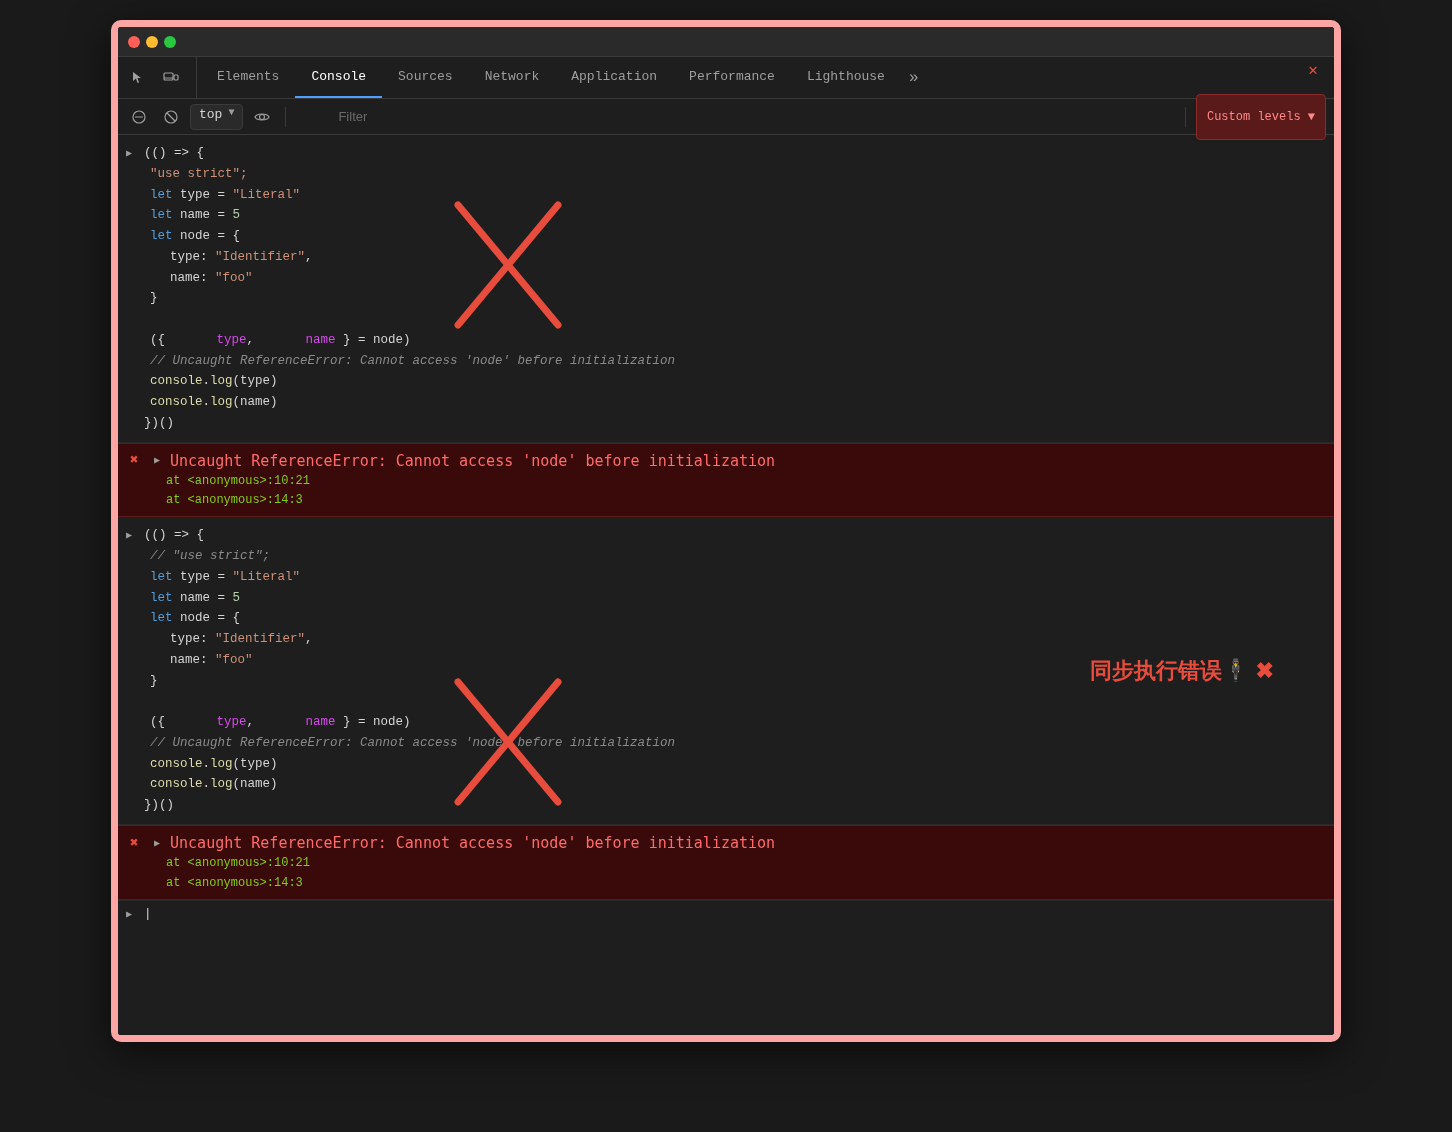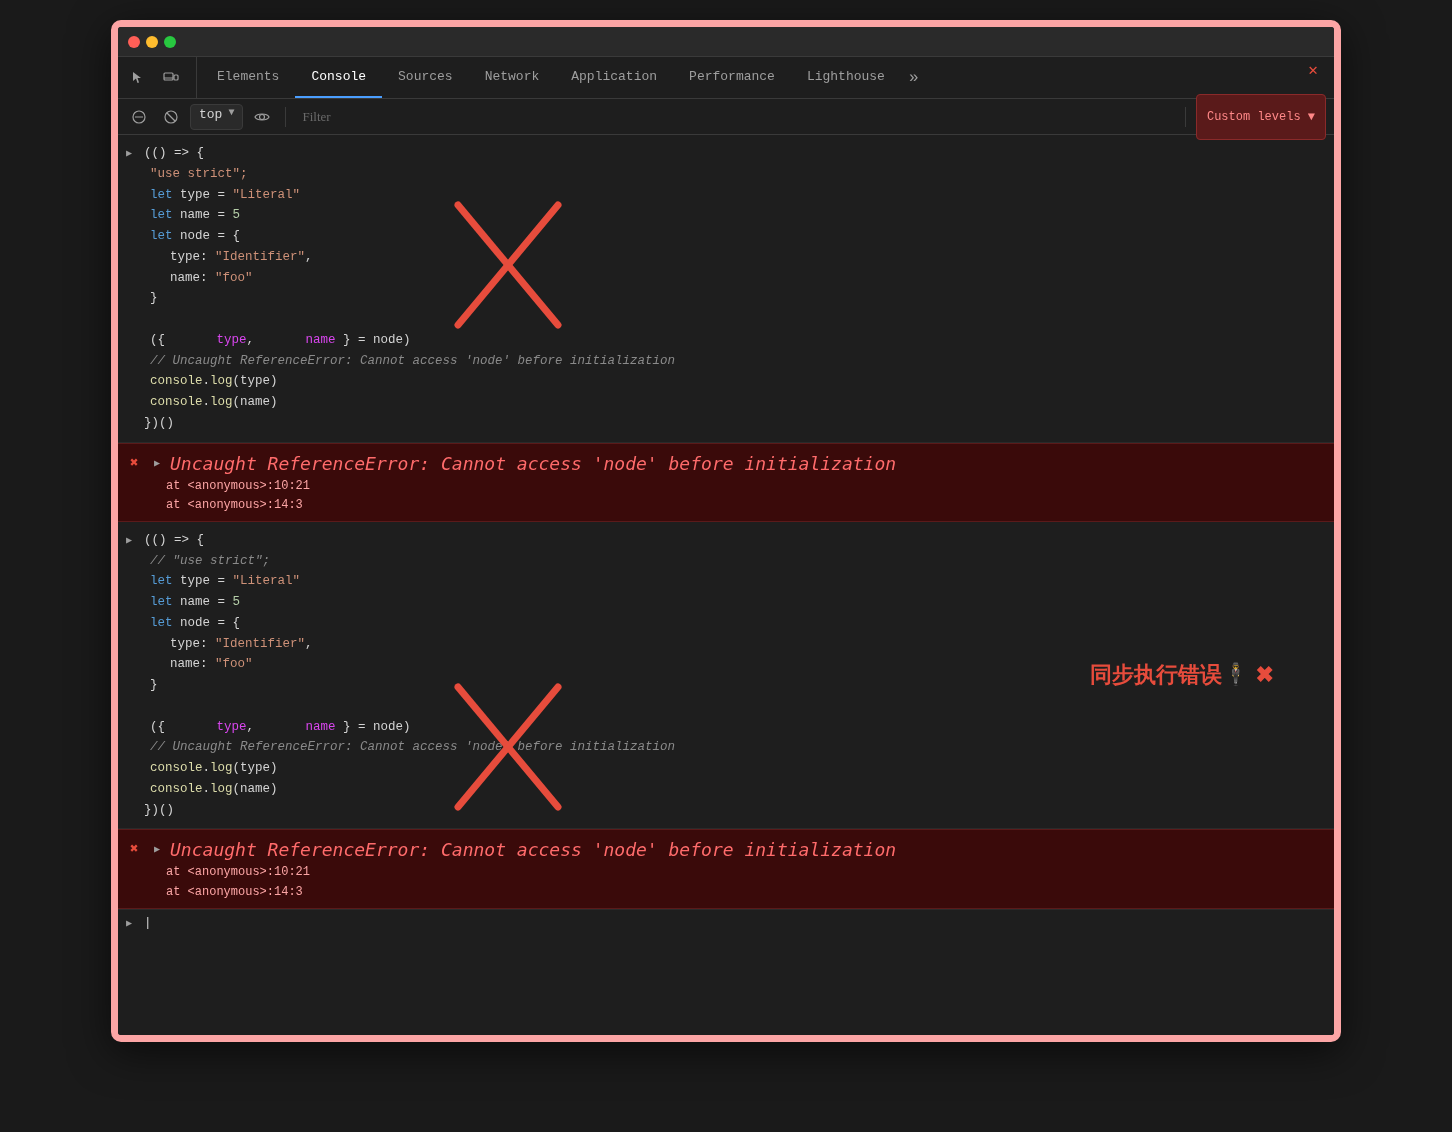--- a/index.html
+++ b/index.html
@@ -154,22 +154,23 @@
       font-size: 14px;
     }
 
     .filter-input {
       flex: 1;
       background: transparent;
       border: none;
       outline: none;
       color: #d4d4d4;
       font-size: 13px;
-      font-family: Liberation Serif, serif;
+      font-family: Liberation Sans, sans-serif;
       padding: 2px 6px;
+      margin-left: 36px;
     }
     .filter-input::placeholder { color: #6a6a6a; }
 
     .filter-sep {
       width: 1px;
       height: 20px;
       background: #3a3a3a;
       margin: 0 4px;
     }
 
@@ -251,26 +252,25 @@
       min-width: 16px;
     }
     .error-expand {
       color: #9e9e9e;
       font-size: 10px;
       cursor: pointer;
       margin-right: 2px;
     }
     .error-text {
       color: #ff6b6b;
-      font-size: 18px;
+      font-size: 15px;
       font-family: 'Menlo', 'Monaco', monospace;
-      font-style: italic;
     }
     .error-at {
-      color: #fca5a5;
+      color: #84cc16;
       font-size: 12px;
       padding-left: 36px;
       line-height: 1.6;
     }
 
     .code-section-wrapper {
       position: relative;
     }
 
     

